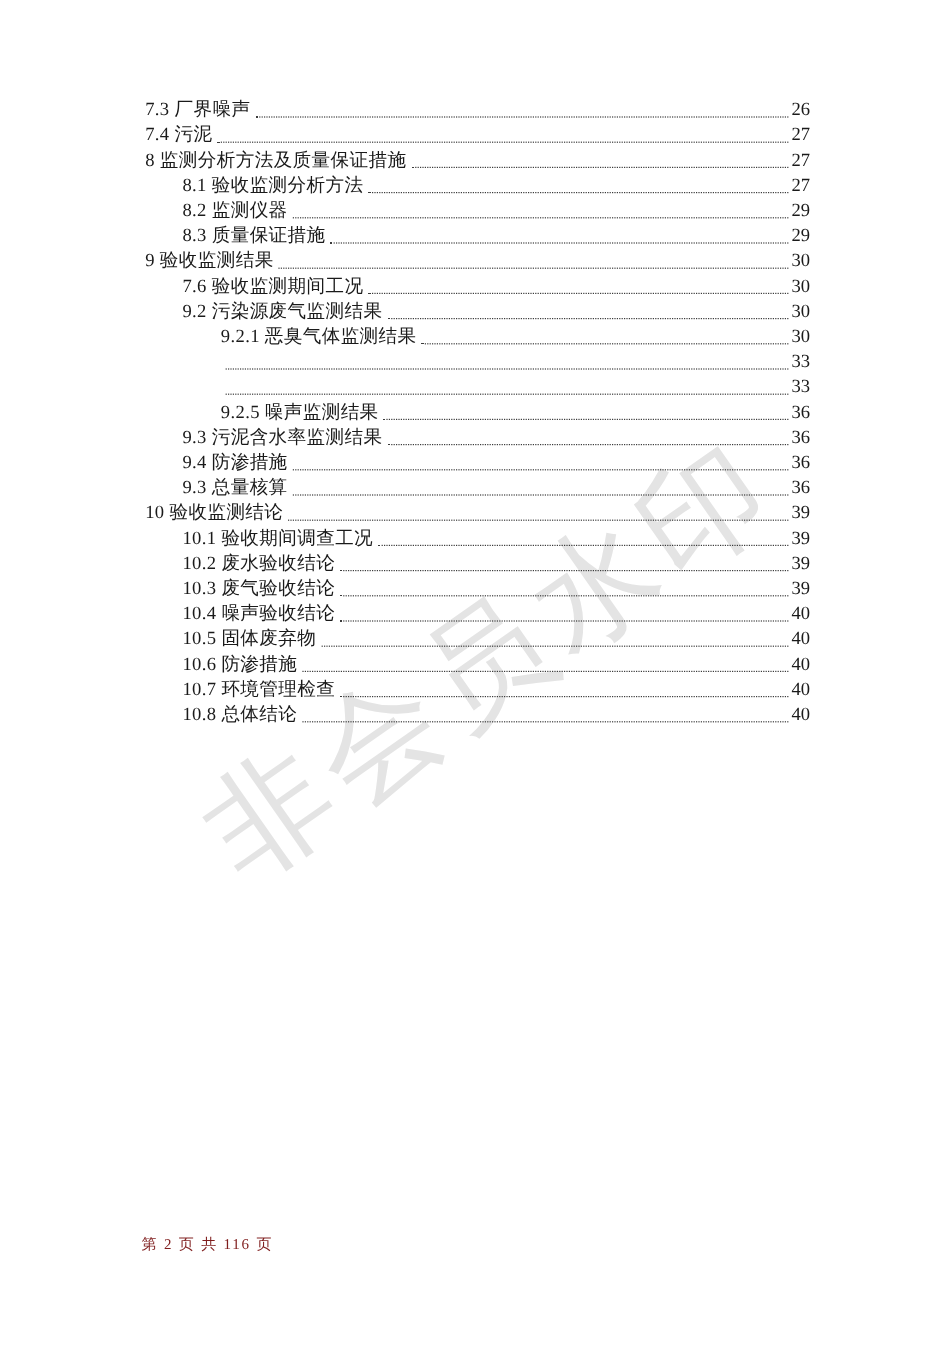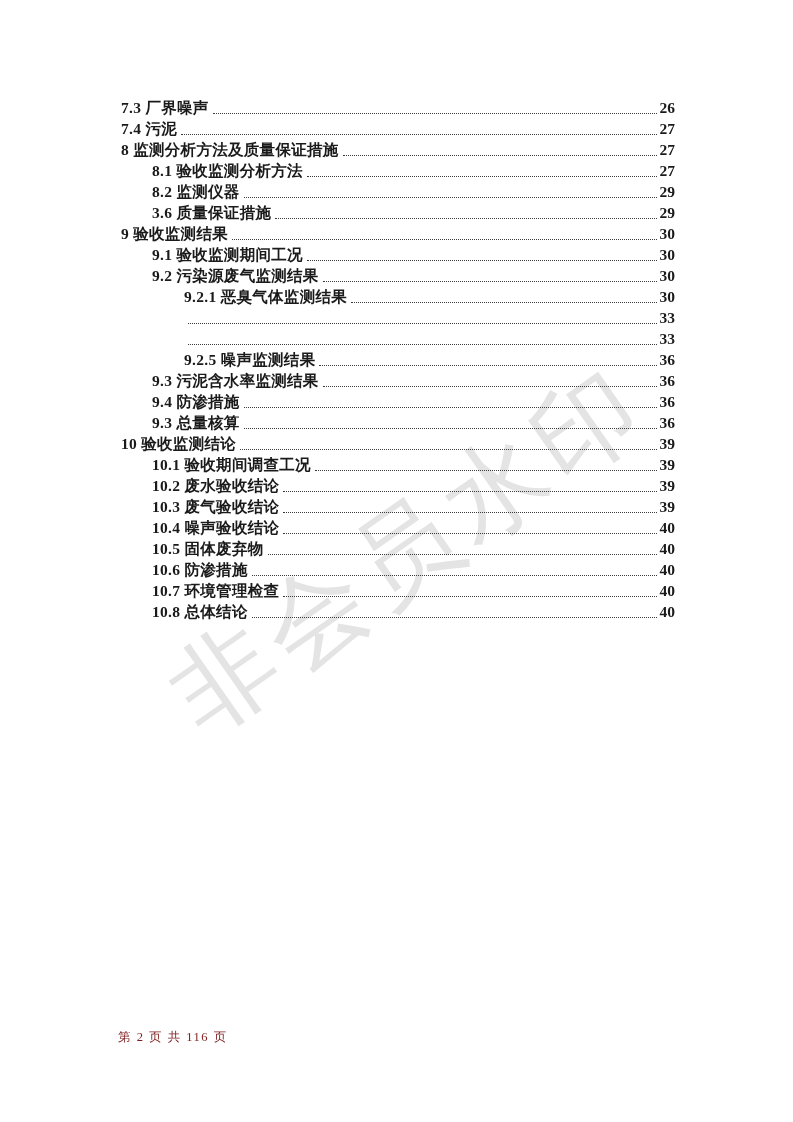--- a/index.html
+++ b/index.html
@@ -25,24 +25,23 @@
     font-size: 102px;
     letter-spacing: 8px;
     color: #e4e4e4;
     white-space: nowrap;
     z-index: 0;
     user-select: none;
   }
   .toc {
     position: absolute;
     left: 121px;
-    top: 97px;
+    top: 81px;
     width: 554px;
     z-index: 1;
-    font-weight: bold;
   }
   .toc-row {
     display: flex;
     align-items: baseline;
     height: 21px;
     font-size: 15.5px;
     line-height: 21px;
     white-space: nowrap;
   }
   .toc-row.lvl2 { padding-left: 31px; }
@@ -100,31 +99,31 @@
     <span class="toc-title">8.1 验收监测分析方法</span>
     <span class="toc-leader"></span>
     <span class="toc-pagenum">27</span>
   </div>
       <div class="toc-row lvl2">
     <span class="toc-title">8.2 监测仪器</span>
     <span class="toc-leader"></span>
     <span class="toc-pagenum">29</span>
   </div>
       <div class="toc-row lvl2">
-    <span class="toc-title">3.6 质量保证措施</span>
+    <span class="toc-title">8.3 质量保证措施</span>
     <span class="toc-leader"></span>
     <span class="toc-pagenum">29</span>
   </div>
       <div class="toc-row lvl1">
     <span class="toc-title">9 验收监测结果</span>
     <span class="toc-leader"></span>
     <span class="toc-pagenum">30</span>
   </div>
       <div class="toc-row lvl2">
-    <span class="toc-title">9.1 验收监测期间工况</span>
+    <span class="toc-title">7.6 验收监测期间工况</span>
     <span class="toc-leader"></span>
     <span class="toc-pagenum">30</span>
   </div>
       <div class="toc-row lvl2">
     <span class="toc-title">9.2 污染源废气监测结果</span>
     <span class="toc-leader"></span>
     <span class="toc-pagenum">30</span>
   </div>
       <div class="toc-row lvl3">
     <span class="toc-title">9.2.1 恶臭气体监测结果</span>

